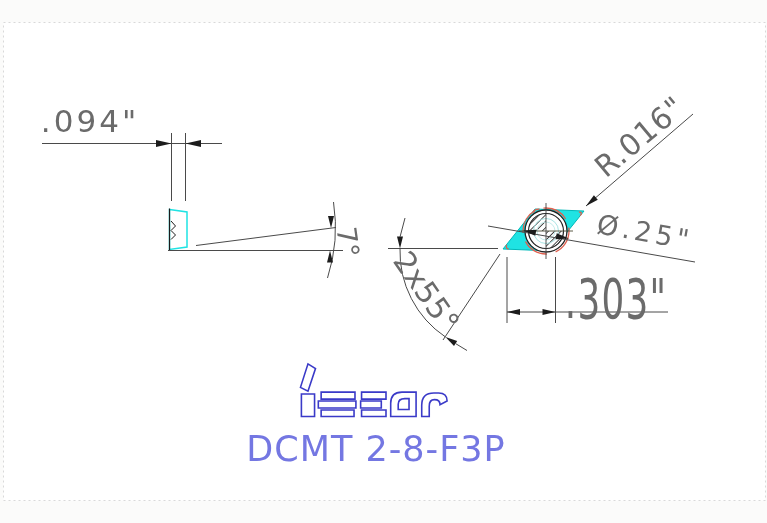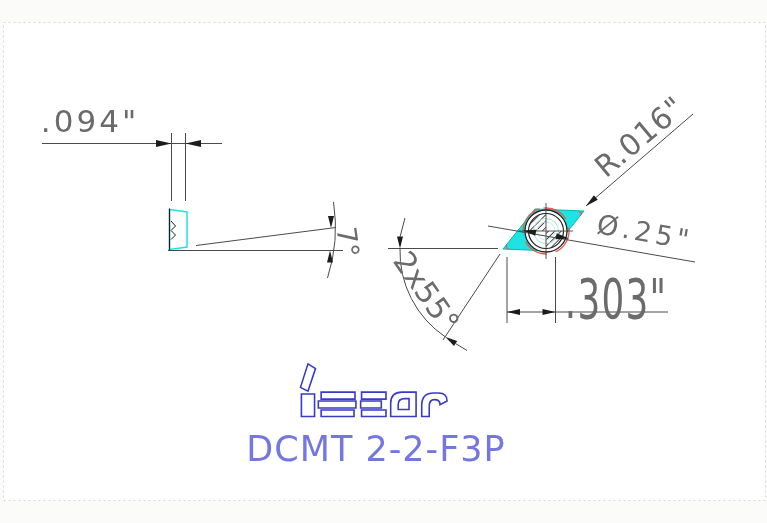--- a/index.html
+++ b/index.html
@@ -140,13 +140,13 @@
     <path d="M138,58 V46 Q138,33 151,33 H156 Q165,33 165,41.5 L157.5,45.5 Q157.5,40 151.5,40 Q146,40 146,47 V58 Z"></path>
   </g>
 </svg>
 
 <div class="cadlabel lab-thickness">.094"</div>
 <div class="cadlabel lab-angle7">7°</div>
 <div class="cadlabel lab-corner">2x55°</div>
 <div class="cadlabel lab-radius">R.016"</div>
 <div class="cadlabel lab-ic">Ø.25"</div>
 <div class="cadlabel lab-length">.303"</div>
-<div class="cadlabel lab-code">DCMT 2-2-F3P</div>
+<div class="cadlabel lab-code">DCMT 2-8-F3P</div>
 
 </body></html>

